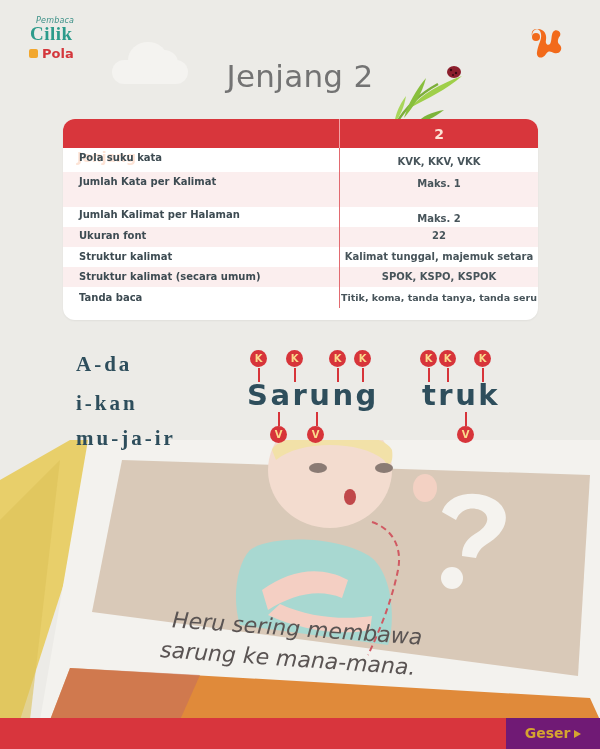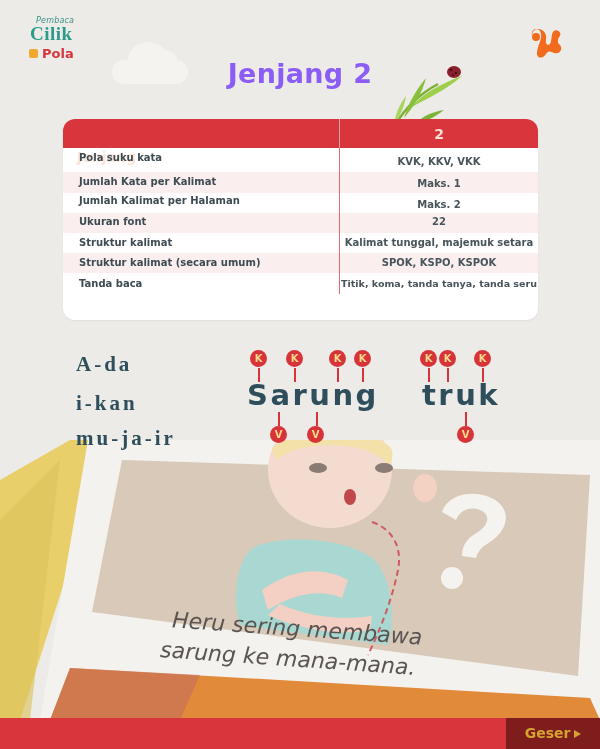--- a/index.html
+++ b/index.html
@@ -39,22 +39,22 @@
   }
   .logo-left .sq {
     position: absolute; left: 1px; top: 33px; width: 9px; height: 9px;
     background: #f2a72e; border-radius: 2px;
   }
   .logo-right { position: absolute; left: 524px; top: 22px; width: 42px; height: 42px; }
 
   
   .title {
     position: absolute; left: 0; width: 600px; top: 58px; text-align: center;
-    font-family: "DejaVu Sans", sans-serif; font-weight: bold;
-    font-size: 27px; color: #8b5cf6; letter-spacing: 0.3px;
+    font-family: "DejaVu Sans", sans-serif; font-weight: normal;
+    font-size: 31px; color: #737373; letter-spacing: 0.3px;
   }
   .plant { position: absolute; left: 386px; top: 60px; width: 86px; height: 64px; }
 
   
   .table {
     position: absolute; left: 63px; top: 119px; width: 475px; height: 201px;
     background: #ffffff; border-radius: 12px; overflow: hidden;
     box-shadow: 0 1px 2px rgba(0,0,0,0.05);
   }
   .thead {
@@ -97,21 +97,21 @@
     font-size: 22px; color: #5a5453; font-style: italic; white-space: nowrap;
   }
 
   
   .footer {
     position: absolute; left: 0; top: 718px; width: 600px; height: 31px;
     background: #d8353d;
   }
   .geser {
     position: absolute; right: 0; top: 0; width: 94px; height: 31px;
-    background: #7f1d1d; color: #d5a430; font-weight: bold; font-size: 14px;
+    background: #701a75; color: #d5a430; font-weight: bold; font-size: 14px;
     text-align: center; line-height: 31px; font-family: "DejaVu Sans", sans-serif;
   }
   .geser .arrow {
     display: inline-block; width: 0; height: 0;
     border-left: 7px solid #d5a430; border-top: 4.5px solid transparent;
     border-bottom: 4.5px solid transparent; margin-left: 4px; vertical-align: 0px;
   }
 </style>
 </head>
 <body>
@@ -150,21 +150,21 @@
 
 <div class="table">
   <div class="thead">
     <div class="c1">Jenjang</div>
     <div class="c2">2</div>
   </div>
   <div class="trow" style="height:24px">
     <div class="c1" style="line-height:20px">Pola suku kata</div>
     <div class="c2" style="line-height:28px">KVK, KKV, VKK</div>
   </div>
-  <div class="trow alt" style="height:21px;line-height:20px">
+  <div class="trow alt" style="height:35px;line-height:20px">
     <div class="c1">Jumlah Kata per Kalimat</div>
     <div class="c2" style="line-height:24px">Maks. 1</div>
   </div>
   <div class="trow" style="height:20px">
     <div class="c1" style="line-height:16px">Jumlah Kalimat per Halaman</div>
     <div class="c2" style="line-height:24px">Maks. 2</div>
   </div>
   <div class="trow alt" style="height:20px;line-height:17px">
     <div class="c1">Ukuran font</div>
     <div class="c2">22</div>

